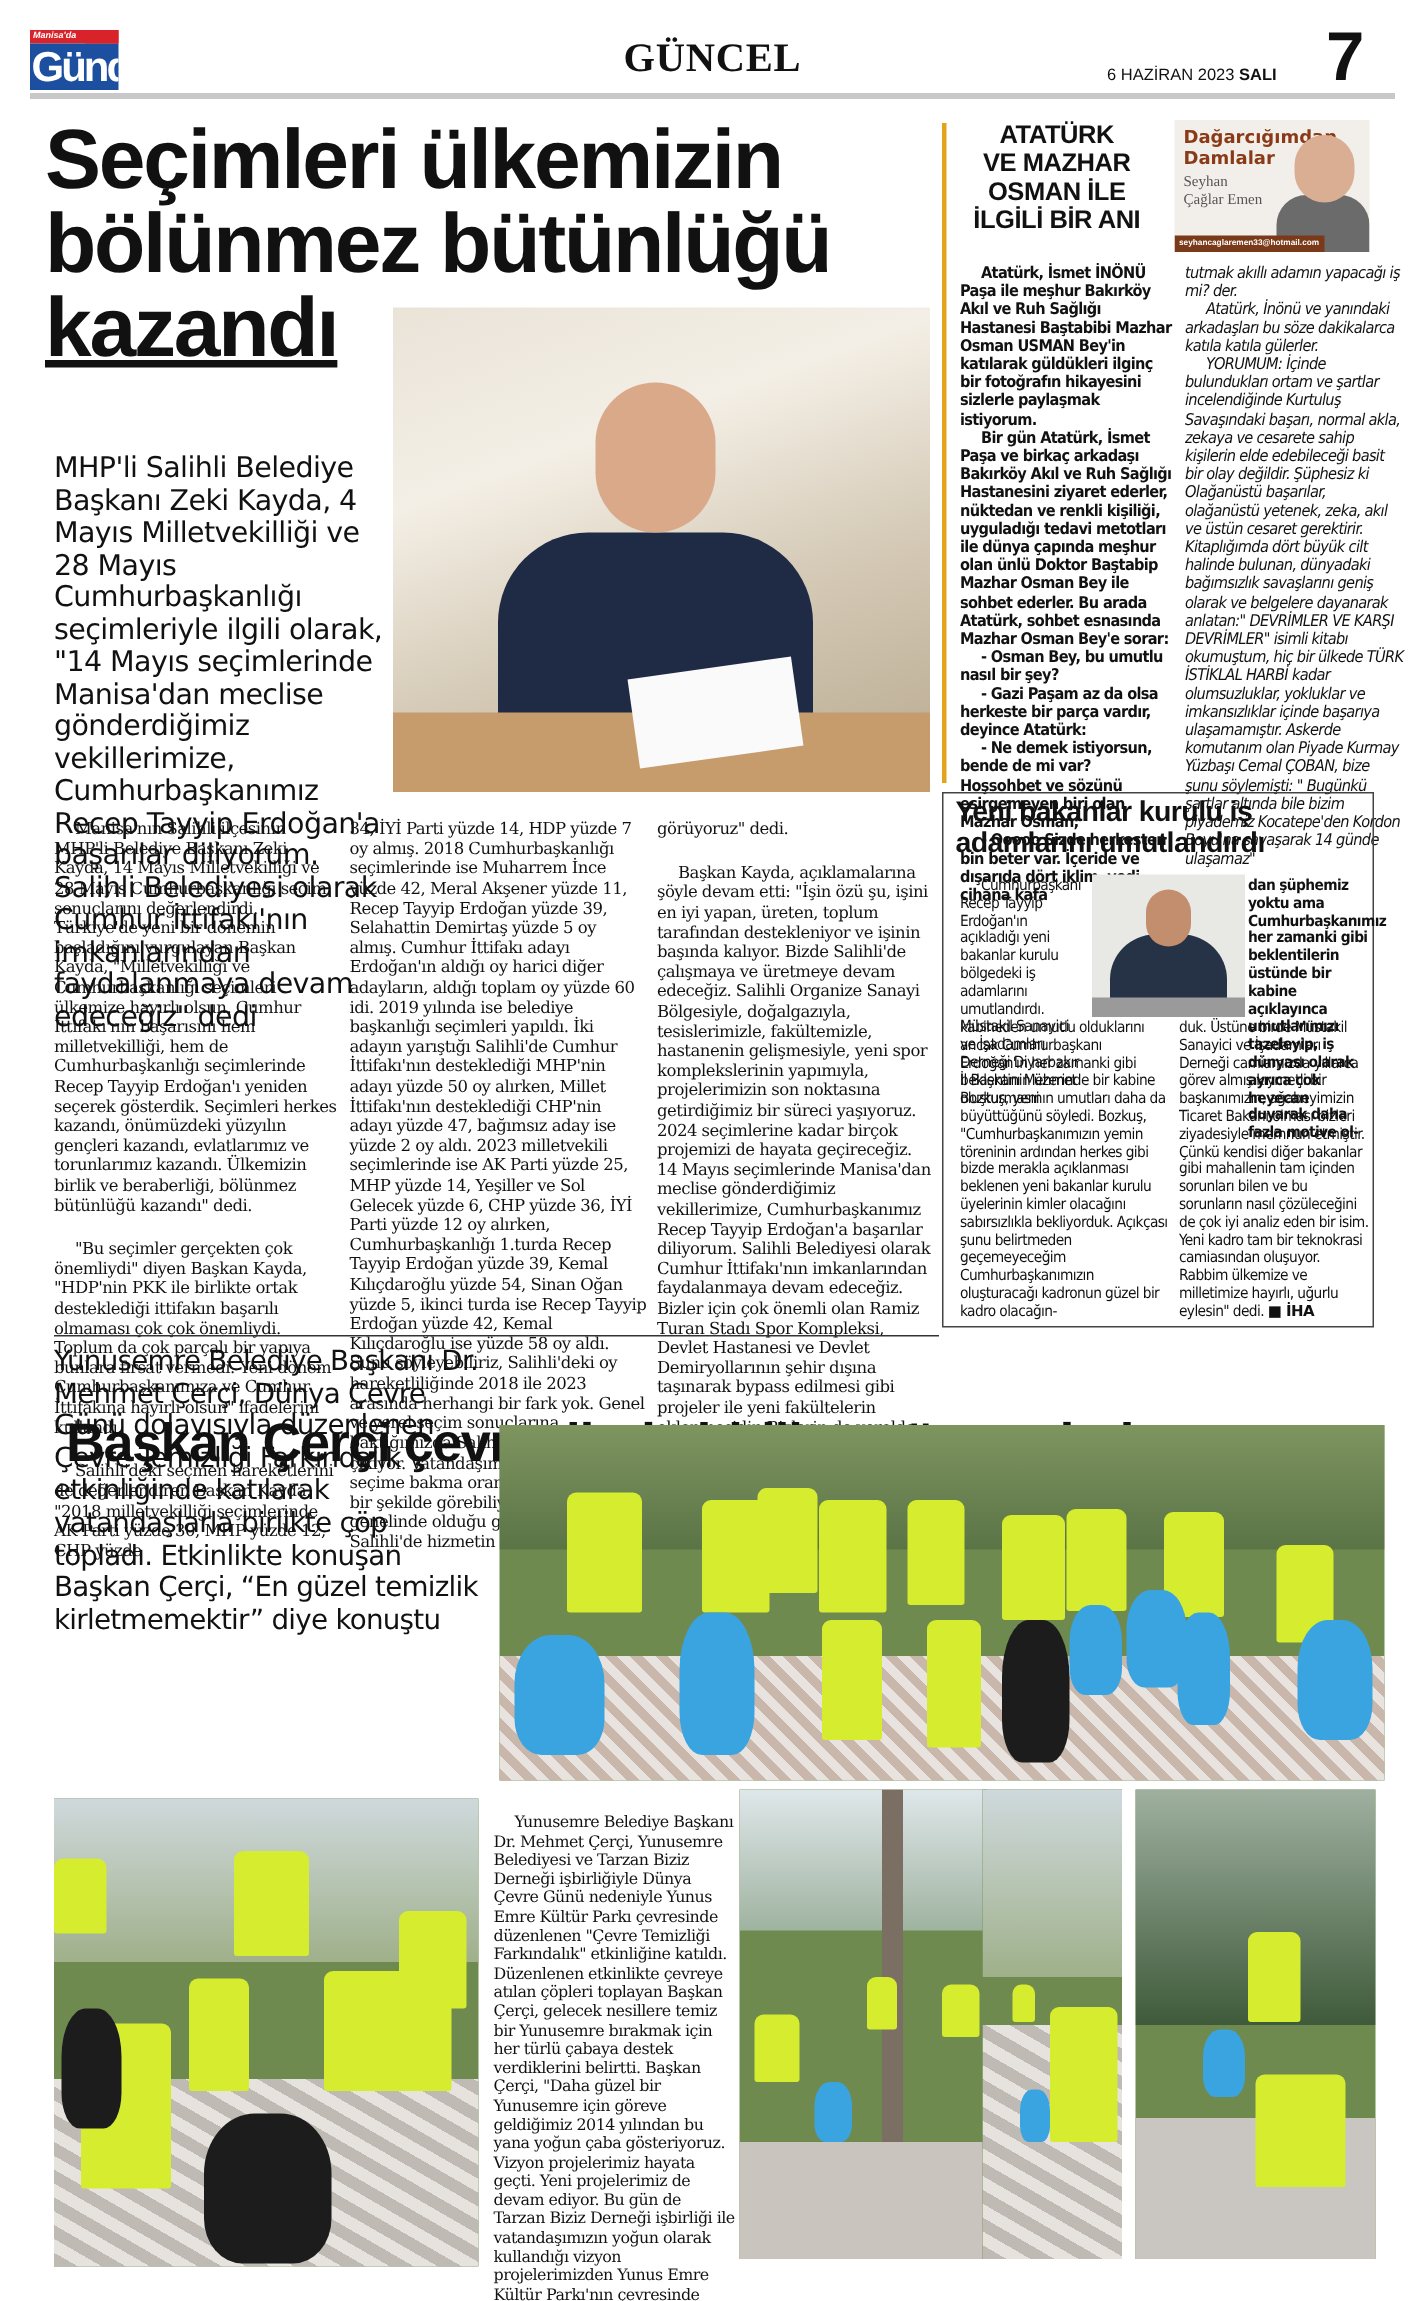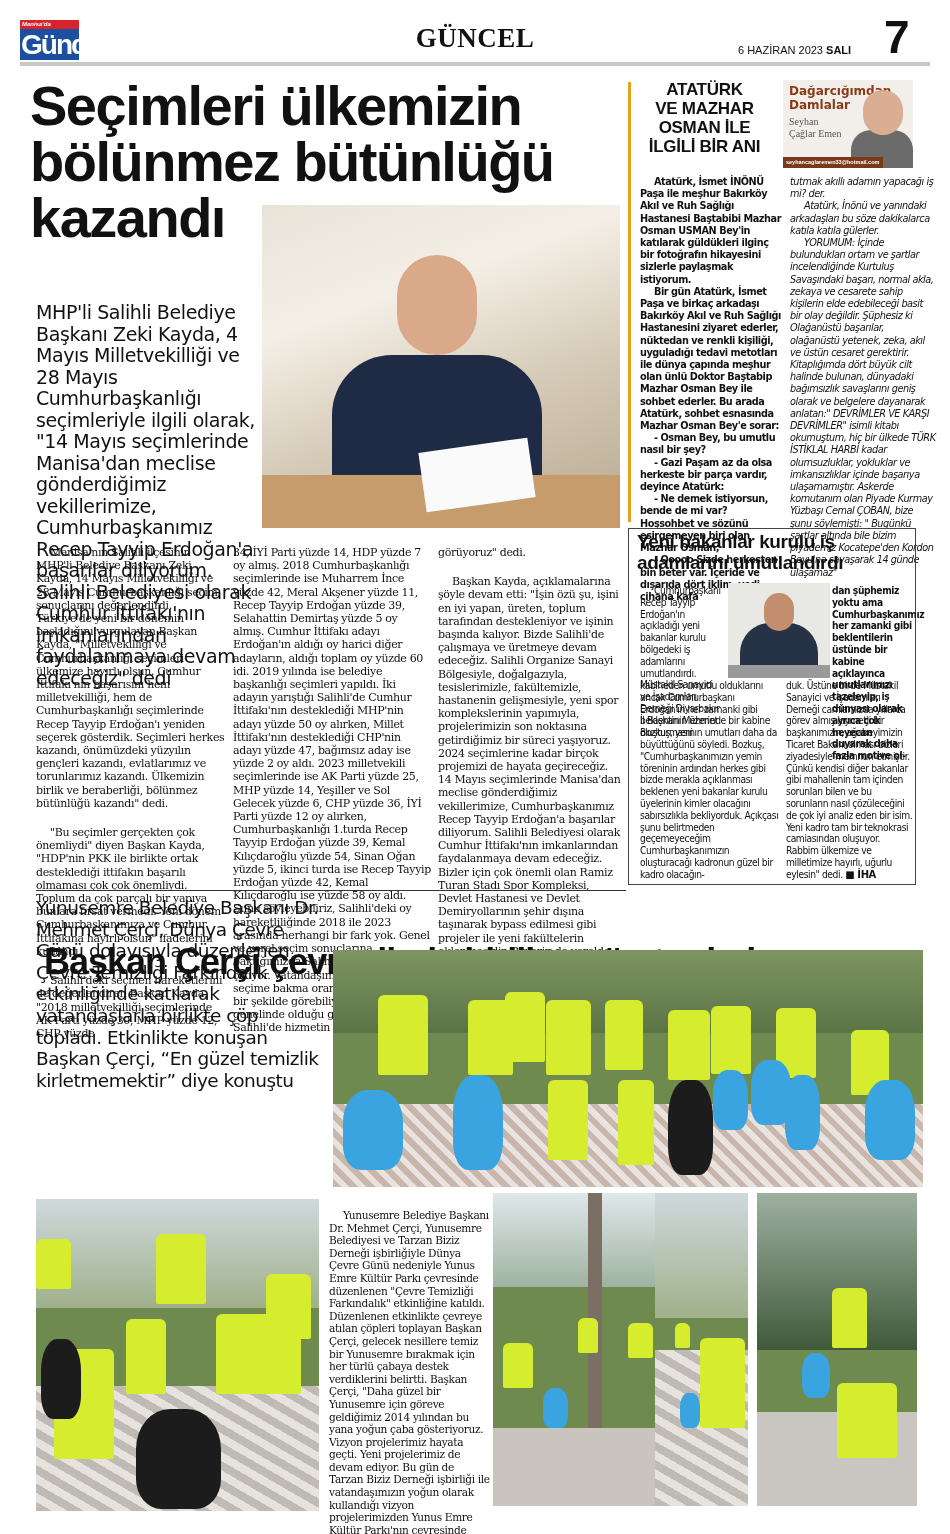--- a/index.html
+++ b/index.html
@@ -13,21 +13,21 @@
   .logo .body { height: 31px; background: #1d4fa0; color: #fff; font: bold 28px "Liberation Sans", sans-serif; line-height: 31px; letter-spacing: -2px; padding-left: 1px; overflow: hidden; white-space: nowrap; }
   .logo .redbar { position: absolute; right: 0; top: 0; width: 22px; height: 9px; background: #d8232a; }
   .section-title { left: 0; width: 950px; top: 23px; text-align: center; font: bold 27px "Liberation Serif", serif; letter-spacing: 0.5px; }
   .date { left: 738px; top: 44px; font: 11px "Liberation Sans", sans-serif; }
   .date b { font-weight: bold; }
   .page-num { left: 884px; top: 14px; font: bold 46px "Liberation Sans", sans-serif; line-height: 46px; }
   .mast-rule { left: 20px; top: 62px; width: 910px; height: 4px; background: #c8c8c8; }
 
   
   .h1 { left: 30px; top: 78px; width: 600px; font: 900 56px "Liberation Sans", sans-serif; line-height: 56px; letter-spacing: -1.5px; }
-  .h1 .l3 { display: block; width: 240px; }
+  .h1 .l3 { display: block; width: 240px; text-decoration: underline; }
   .photo-kayda { left: 262px; top: 205px; width: 358px; height: 323px;
     background: linear-gradient(160deg,#e9e3d8 0%,#f4efe6 30%,#d6cbb8 60%,#b8a98f 100%); overflow: hidden; }
   .photo-kayda .suit { position:absolute; left: 70px; top: 150px; width: 210px; height: 180px; background: #1f2a44; border-radius: 60px 60px 0 0; }
   .photo-kayda .head { position:absolute; left: 135px; top: 50px; width: 80px; height: 100px; background: #d9a98a; border-radius: 40px; }
   .photo-kayda .desk { position:absolute; left: 0; top: 270px; width: 358px; height: 60px; background: #c69c6d; }
   .photo-kayda .paper { position:absolute; left: 160px; top: 240px; width: 110px; height: 60px; background: #fafafa; transform: rotate(-8deg); }
   .lead1 { left: 36px; top: 262px; width: 222px; font: 19px "DejaVu Sans", sans-serif; line-height: 21.5px; letter-spacing: -0.4px; margin-top: 40px; }
 
   .col { font: 11px "DejaVu Serif", serif; line-height: 13.2px; text-align: left; letter-spacing: -0.35px; }
   .col p { text-indent: 14px; margin-top: 16px; }

